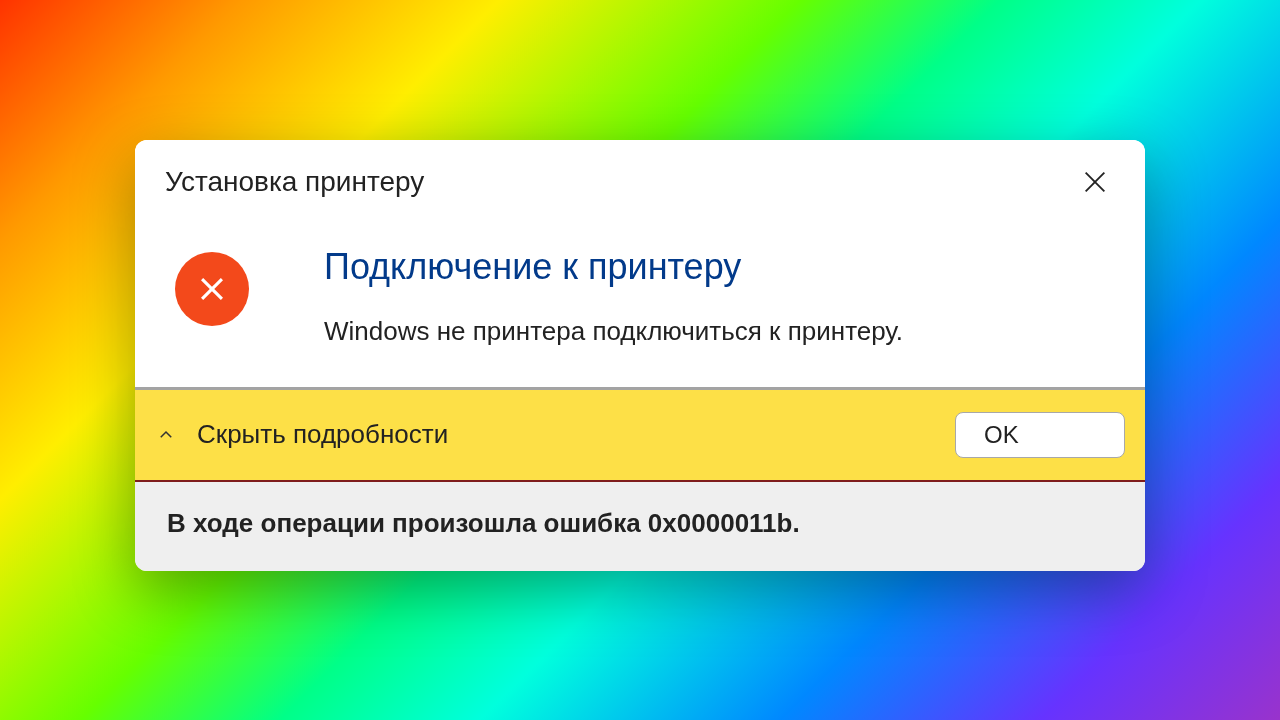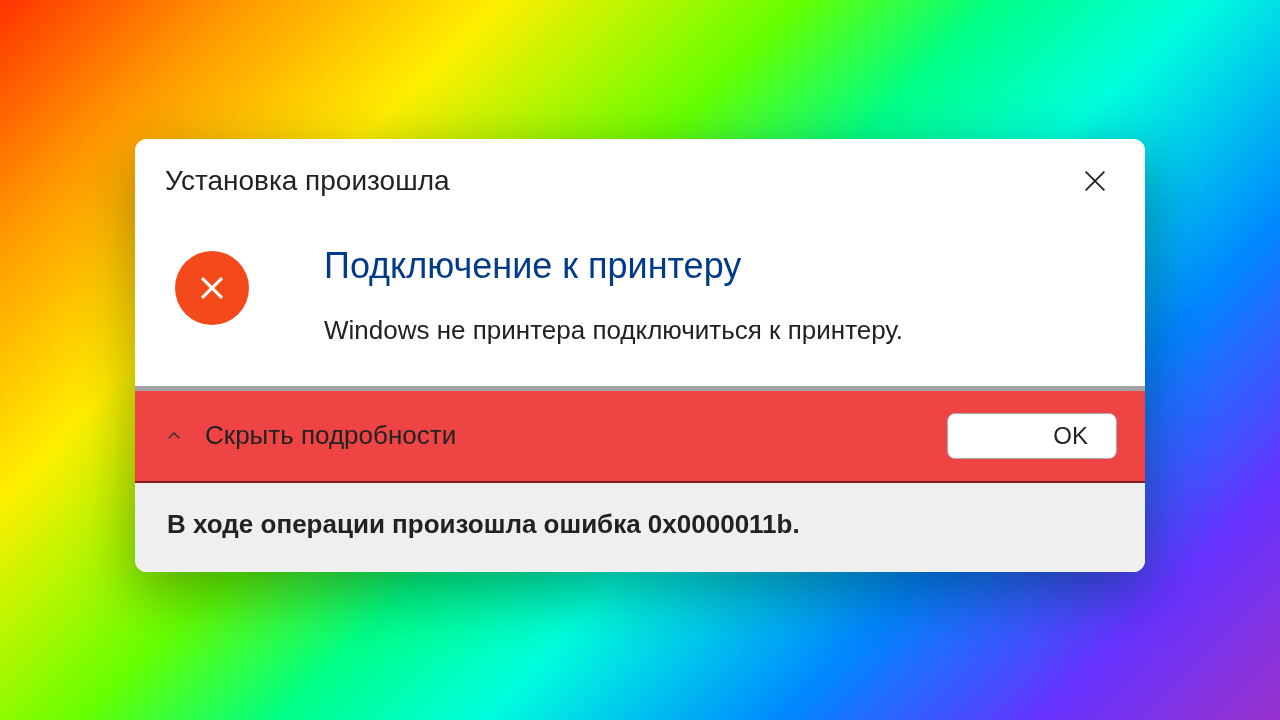--- a/index.html
+++ b/index.html
@@ -90,23 +90,23 @@
       color: #023a8a;
       font-weight: 400;
       margin-bottom: 28px;
     }
     .message {
       font-size: 26px;
       color: #222;
       font-weight: 400;
     }
     .controls-row {
-      background: #ef4444;
-      border-top: 5px solid #a3a3a3;
-      padding: 22px 28px;
+      background: #fde047;
+      border-top: 3px solid #a3a3a3;
+      padding: 22px 20px;
       display: flex;
       align-items: center;
       justify-content: space-between;
     }
     .details-toggle {
       display: flex;
       align-items: center;
       gap: 20px;
       cursor: pointer;
     }
@@ -128,39 +128,39 @@
     .ok-btn {
       min-width: 170px;
       padding: 8px 28px;
       background: #ffffff;
       border: 1px solid #a8a8a8;
       border-radius: 8px;
       font-size: 24px;
       color: #222;
       cursor: pointer;
       font-family: inherit;
-      text-align: right;
+      text-align: left;
     }
     .details-panel {
       background: #efefef;
       border-top: 2px solid #7f1d1d;
       padding: 26px 32px 32px 32px;
       font-weight: bold;
     }
     .details-text {
       font-size: 26px;
       color: #222;
     }
   </style>
 </head>
 <body>
 
 <div class="dialog">
   <div class="titlebar">
-    <div class="titlebar-title">Установка произошла</div>
+    <div class="titlebar-title">Установка принтеру</div>
     <div class="close-btn">
       <svg viewBox="0 0 24 24" fill="none" stroke="#222" stroke-width="1.6">
         <line x1="4" y1="4" x2="20" y2="20"></line>
         <line x1="20" y1="4" x2="4" y2="20"></line>
       </svg>
     </div>
   </div>
 
   <div class="content-top">
     <div class="error-icon">

